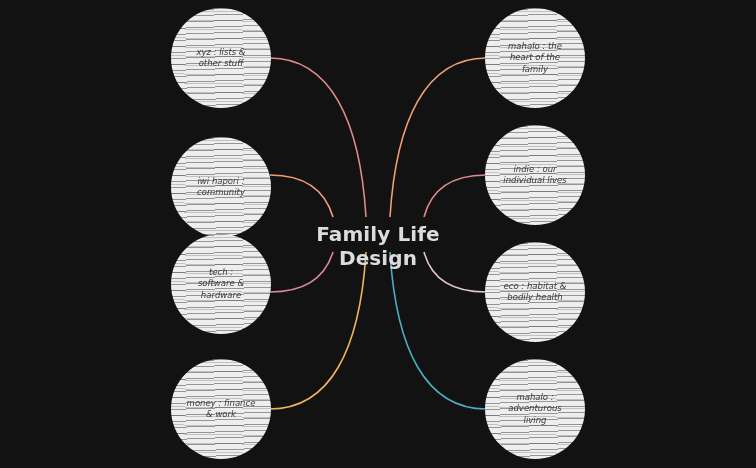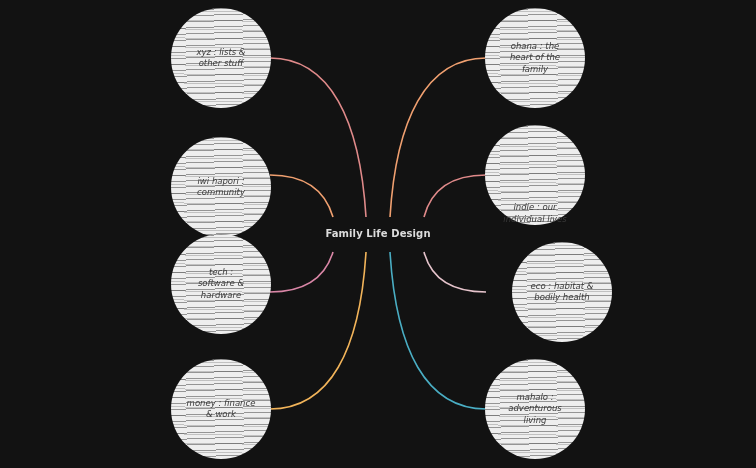--- a/index.html
+++ b/index.html
@@ -1,18 +1,18 @@
 <!DOCTYPE html>
 <html><head>
 <meta charset="utf-8">
 <style>
   html, body { margin:0; padding:0; }
   body { width:756px; height:468px; background:#121212; position:relative; overflow:hidden; font-family:"DejaVu Sans", sans-serif; }
   svg.links { position:absolute; left:0; top:0; width:756px; height:468px; }
-  .center { position:absolute; left:300px; top:222px; width:156px; height:24px; text-align:center; color:#dcdcdc; font-weight:bold; font-size:10px; line-height:24px; letter-spacing:0.1px; }
+  .center { position:absolute; left:300px; top:222px; width:156px; height:24px; text-align:center; color:#dcdcdc; font-weight:bold; font-size:20px; line-height:24px; letter-spacing:0.1px; }
   .node { position:absolute; width:100px; height:100px; border-radius:50%; display:flex; align-items:center; justify-content:center;
     background:
       repeating-linear-gradient(178deg, rgba(0,0,0,0) 0px, rgba(0,0,0,0) 2px, rgba(40,40,40,0.45) 2px, rgba(40,40,40,0.45) 3px, rgba(0,0,0,0) 3px, rgba(0,0,0,0) 6px),
       repeating-linear-gradient(181deg, rgba(0,0,0,0) 0px, rgba(0,0,0,0) 4px, rgba(110,110,110,0.35) 4px, rgba(110,110,110,0.35) 5px, rgba(0,0,0,0) 5px, rgba(0,0,0,0) 9px),
       #eeeeee;
   }
   .node span { display:block; width:72px; text-align:center; font-style:italic; font-size:8.5px; line-height:11.5px; color:#3a3a3a; }
 </style>
 </head>
 <body>
@@ -39,23 +39,23 @@
   <span>iwi hapori : community</span>
 </div>
 <div class="node" style="left:171px; top:234px;">
   <span style="width:56px;">tech : software &amp; hardware</span>
 </div>
 <div class="node" style="left:171px; top:359px;justify-content:center;">
   <span>money : finance &amp; work</span>
 </div>
 
 <div class="node" style="left:485px; top:8px;">
-  <span style="width:56px;">ohana : the heart of the family</span>
+  <span style="width:56px;">mahalo : the heart of the family</span>
 </div>
-<div class="node" style="left:485px; top:125px;align-items:flex-end;">
+<div class="node" style="left:485px; top:125px;">
   <span>indie : our individual lives</span>
 </div>
-<div class="node" style="left:512px; top:242px;">
+<div class="node" style="left:485px; top:242px;">
   <span>eco : habitat &amp; bodily health</span>
 </div>
 <div class="node" style="left:485px; top:359px;justify-content:center;">
   <span style="width:60px;">mahalo : adventurous living</span>
 </div>
 
 </body></html>

